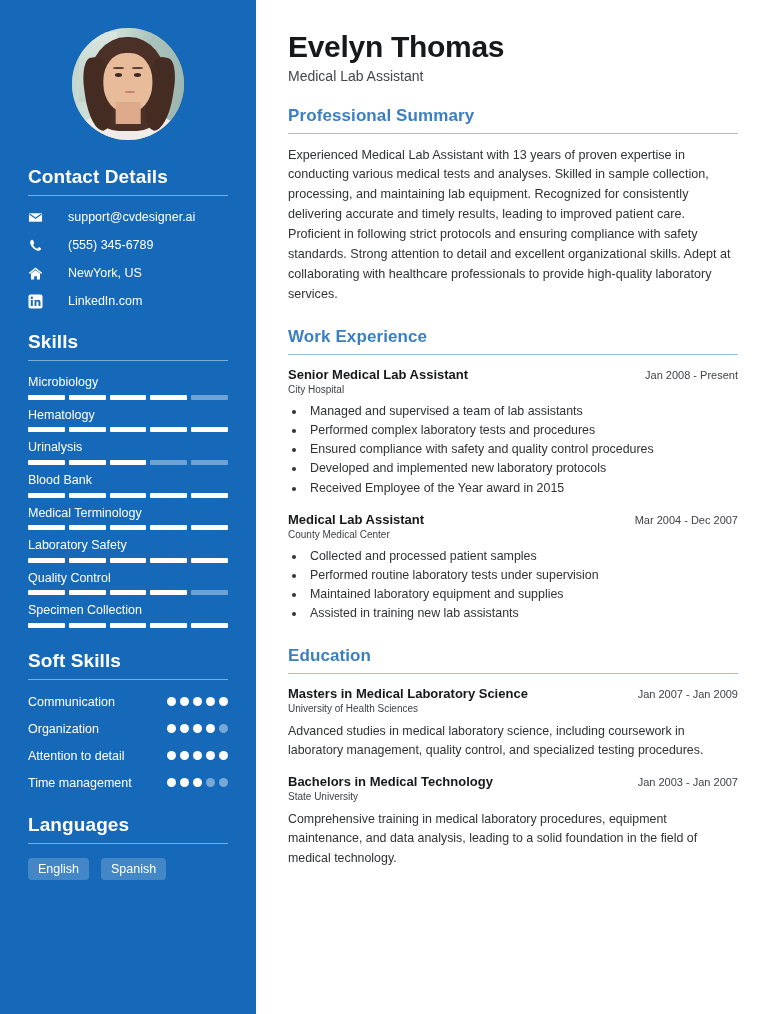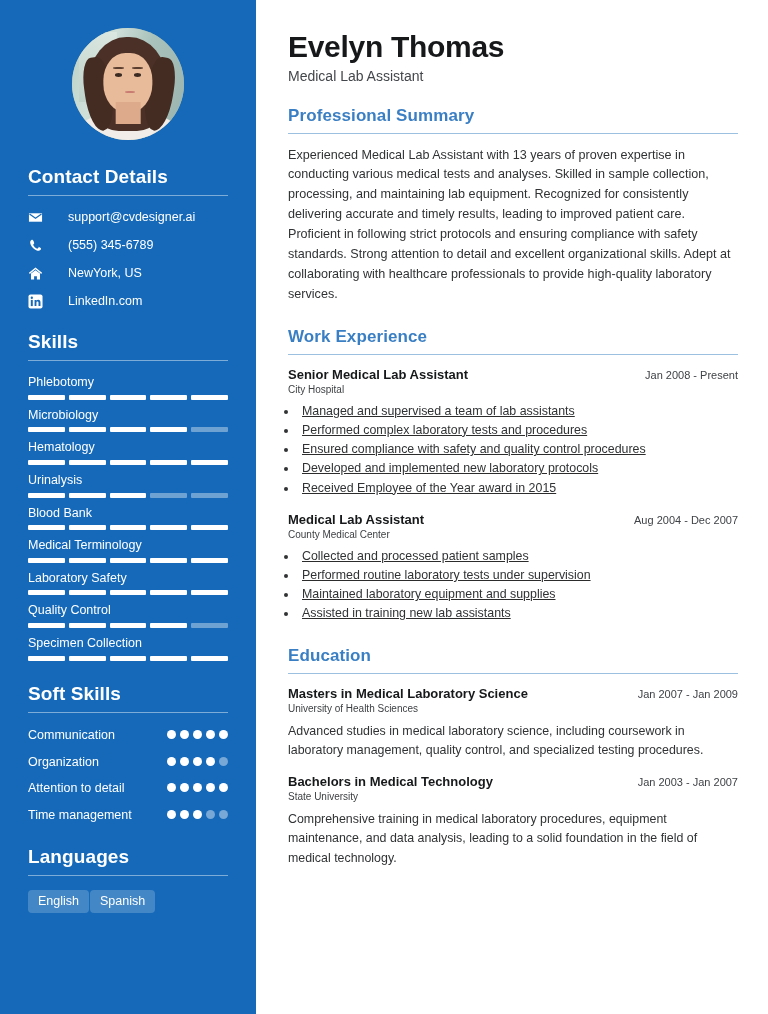--- a/index.html
+++ b/index.html
@@ -179,21 +179,21 @@
   }
   .dots { display: flex; gap: 4px; padding-top: 3px; flex: 0 0 auto; }
   .dot {
     width: 9px; height: 9px;
     border-radius: 50%;
     background: rgba(255,255,255,.42);
   }
   .dot.on { background: #ffffff; }
 
   
-  .lang-wrap { display: flex; gap: 1px; flex-wrap: wrap; }
+  .lang-wrap { display: flex; gap: 12px; flex-wrap: wrap; }
   .lang-chip {
     background: rgba(255,255,255,.20);
     border-radius: 4px;
     padding: 5px 10px;
     font-size: 12.5px;
     line-height: 1;
     color: #ffffff;
   }
 
   
@@ -251,22 +251,21 @@
     color: #3f4246;
     white-space: nowrap;
     flex: 0 0 auto;
   }
   .entry-sub {
     font-size: 10px;
     color: #3c3f42;
     margin-top: 2px;
   }
   .bullets {
-    margin: 7px 0 0 10px;
-    text-decoration: underline;
+    margin: 7px 0 0 18px;
   }
   .bullets li {
     font-size: 12.4px;
     line-height: 1.55;
     color: #303234;
     padding-left: 4px;
   }
   .entry-desc {
     font-size: 12.4px;
     line-height: 1.55;
@@ -345,30 +344,20 @@
         </li>
 
       </ul>
     </section>
 
     <section class="side-block">
       <div class="side-h">Skills</div>
       <div class="side-rule"></div>
       <div id="skills-list">
           <div class="skill-row">
-            <div class="skill-name">Phlebotomy</div>
-            <div class="skill-bar">
-              <span class="seg on"></span>
-              <span class="seg on"></span>
-              <span class="seg on"></span>
-              <span class="seg on"></span>
-              <span class="seg on"></span>
-            </div>
-          </div>
-          <div class="skill-row">
             <div class="skill-name">Microbiology</div>
             <div class="skill-bar">
               <span class="seg on"></span>
               <span class="seg on"></span>
               <span class="seg on"></span>
               <span class="seg on"></span>
               <span class="seg"></span>
             </div>
           </div>
           <div class="skill-row">
@@ -529,21 +518,21 @@
               <li>Managed and supervised a team of lab assistants</li>
               <li>Performed complex laboratory tests and procedures</li>
               <li>Ensured compliance with safety and quality control procedures</li>
               <li>Developed and implemented new laboratory protocols</li>
               <li>Received Employee of the Year award in 2015</li>
             </ul>
           </div>
           <div class="entry">
             <div class="entry-top">
               <div class="entry-title">Medical Lab Assistant</div>
-              <div class="entry-date">Aug 2004 - Dec 2007</div>
+              <div class="entry-date">Mar 2004 - Dec 2007</div>
             </div>
             <div class="entry-sub">County Medical Center</div>
             <ul class="bullets">
               <li>Collected and processed patient samples</li>
               <li>Performed routine laboratory tests under supervision</li>
               <li>Maintained laboratory equipment and supplies</li>
               <li>Assisted in training new lab assistants</li>
             </ul>
           </div>
         </div>

